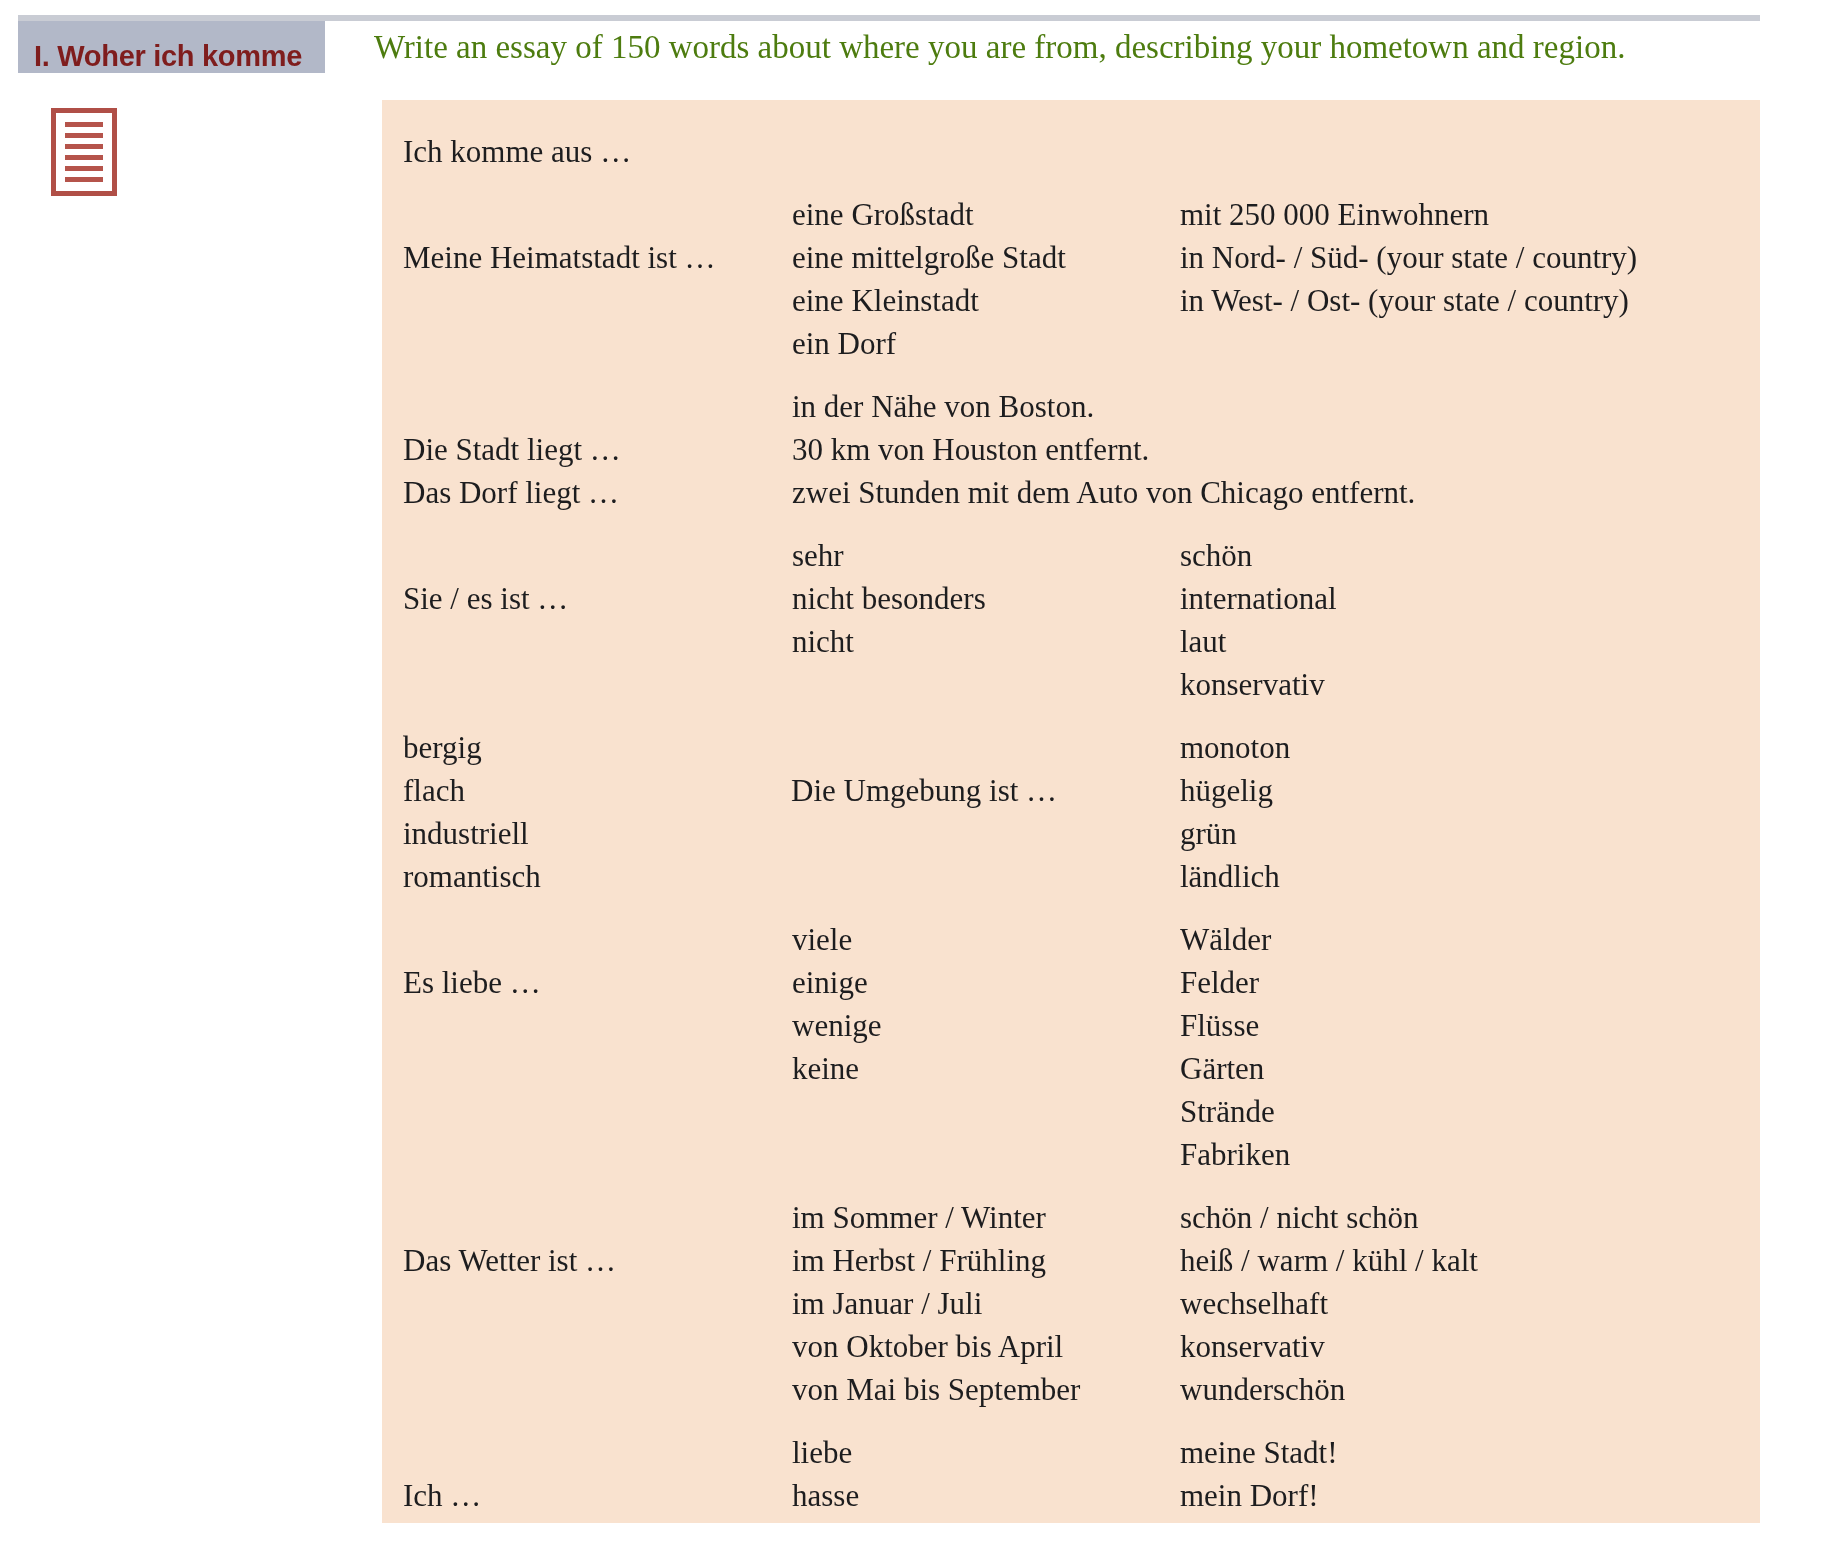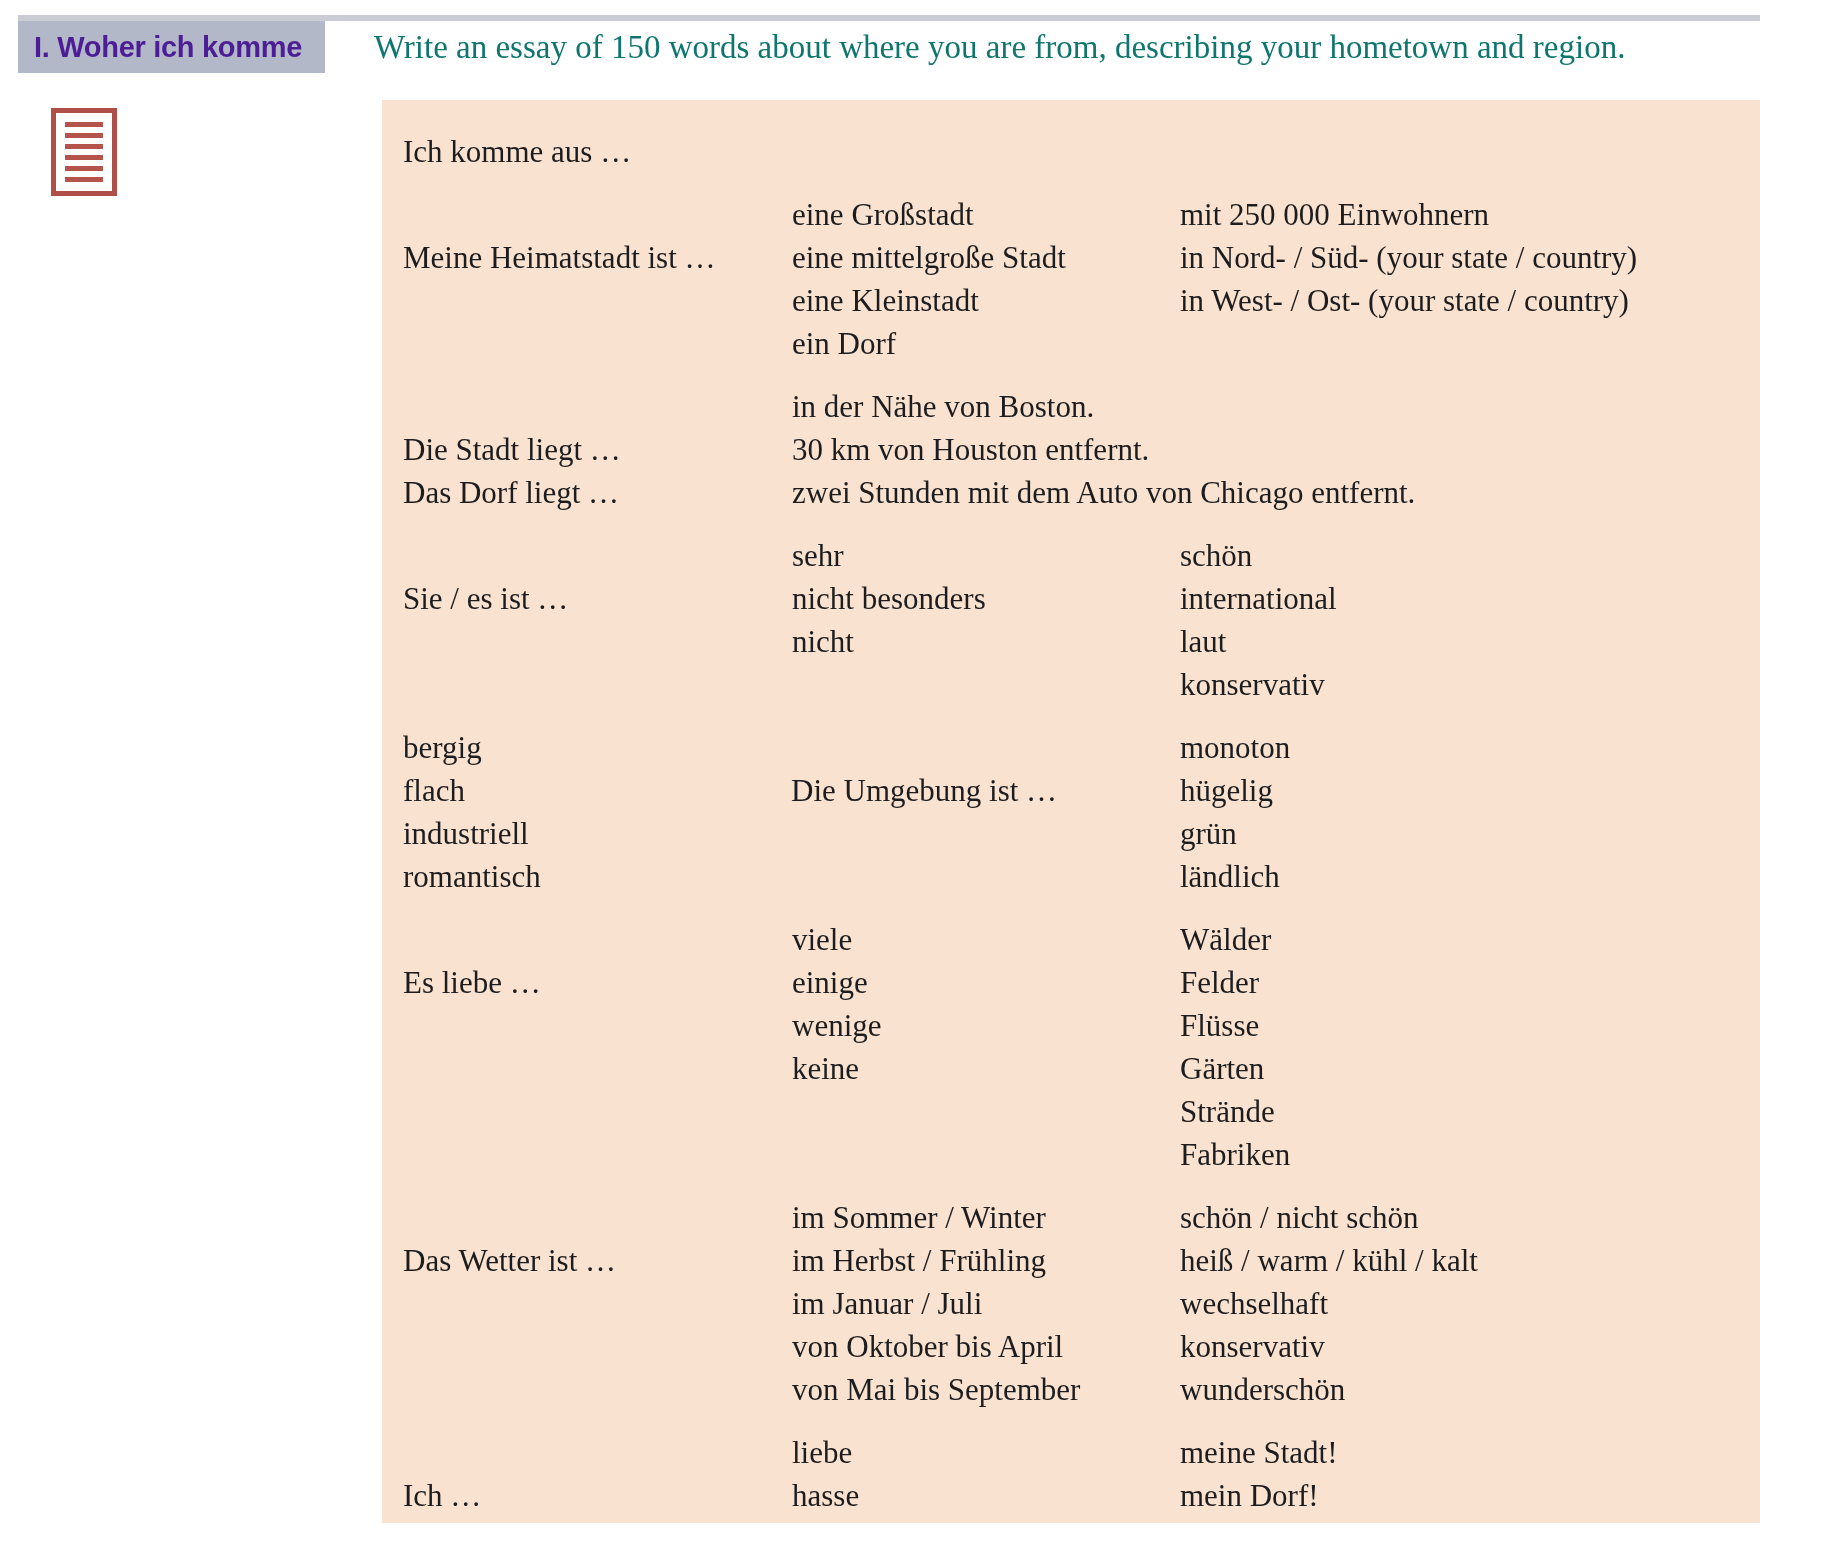--- a/index.html
+++ b/index.html
@@ -12,30 +12,30 @@
   }
   .rule-top {
     position: absolute; left: 18px; top: 15px;
     width: 1742px; height: 6px;
     background: #c9ccd4;
   }
   .section-label {
     position: absolute; left: 18px; top: 21px;
     width: 307px; height: 52px;
     background: #b2b8c8;
-    display: flex; align-items: center;
+    display: flex; align-items: flex-end;
     padding-left: 16px; box-sizing: border-box;
     font-family: "Liberation Sans", sans-serif;
-    font-weight: bold; font-size: 29px; color: #4c1d95;
+    font-weight: bold; font-size: 29px; color: #7f1d1d;
     letter-spacing: -0.3px;
   }
   .instruction {
     position: absolute; left: 374px; top: 26px;
     width: 1380px;
-    font-size: 33px; line-height: 42px; color: #0f766e;
+    font-size: 33px; line-height: 42px; color: #4d7c0f;
   }
   .task-icon {
     position: absolute; left: 51px; top: 108px;
     width: 66px; height: 88px;
     border: 5px solid #b04f47;
     box-sizing: border-box;
     background: #ffffff;
     display: flex; flex-direction: column;
     justify-content: space-between;
     padding: 9px 9px;

